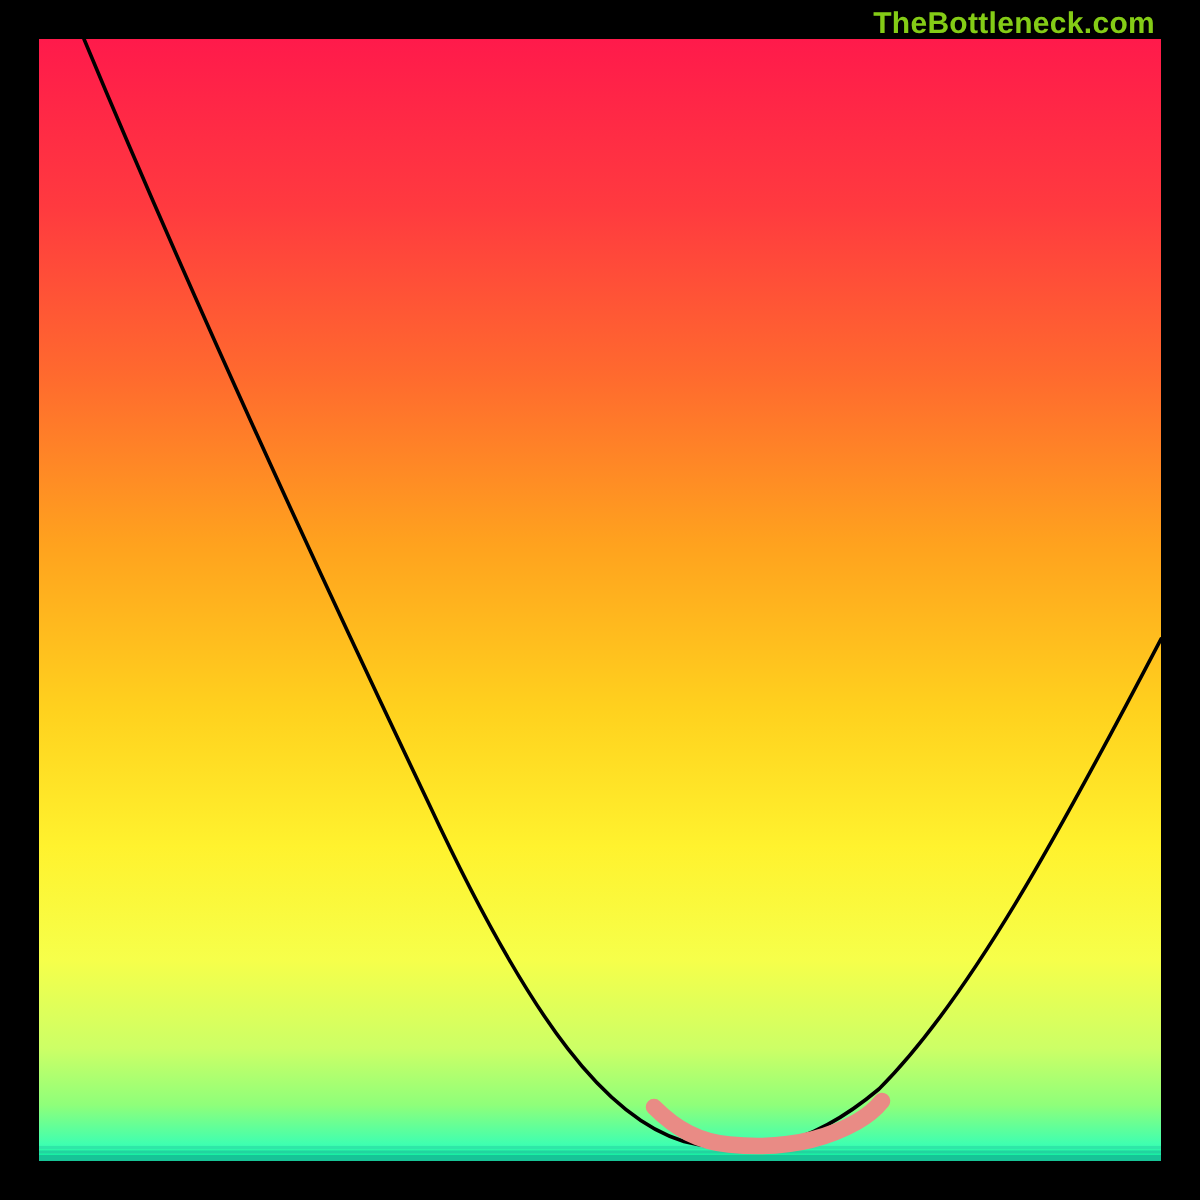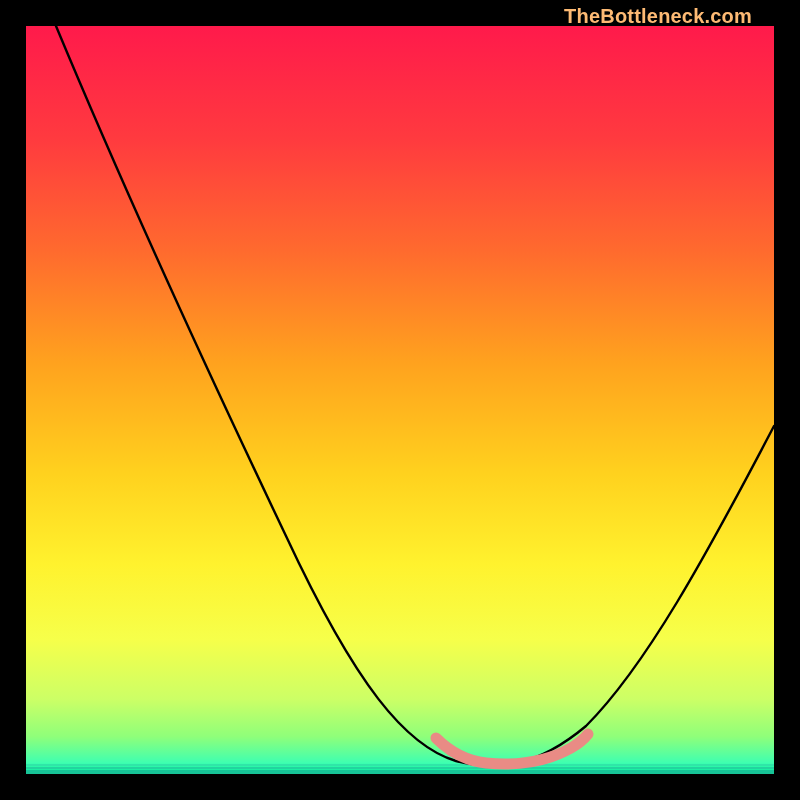--- a/index.html
+++ b/index.html
@@ -24,25 +24,25 @@
   }
   .curve-svg {
     position: absolute;
     inset: 0;
     width: 100%;
     height: 100%;
   }
   .watermark {
     position: absolute;
     top: 5px;
-    right: 48px;
+    right: 30px;
     font-family: Arial, Helvetica, sans-serif;
     font-size: 20px;
     font-weight: bold;
-    color: #fdba74;
+    color: #84cc16;
     letter-spacing: 0.2px;
   }
 </style>
 </head>
 <body>
 
 <div class="frame">
 
   <div class="plot-area">
     <svg class="gradient-bg" viewBox="0 0 748 748" preserveAspectRatio="none">

